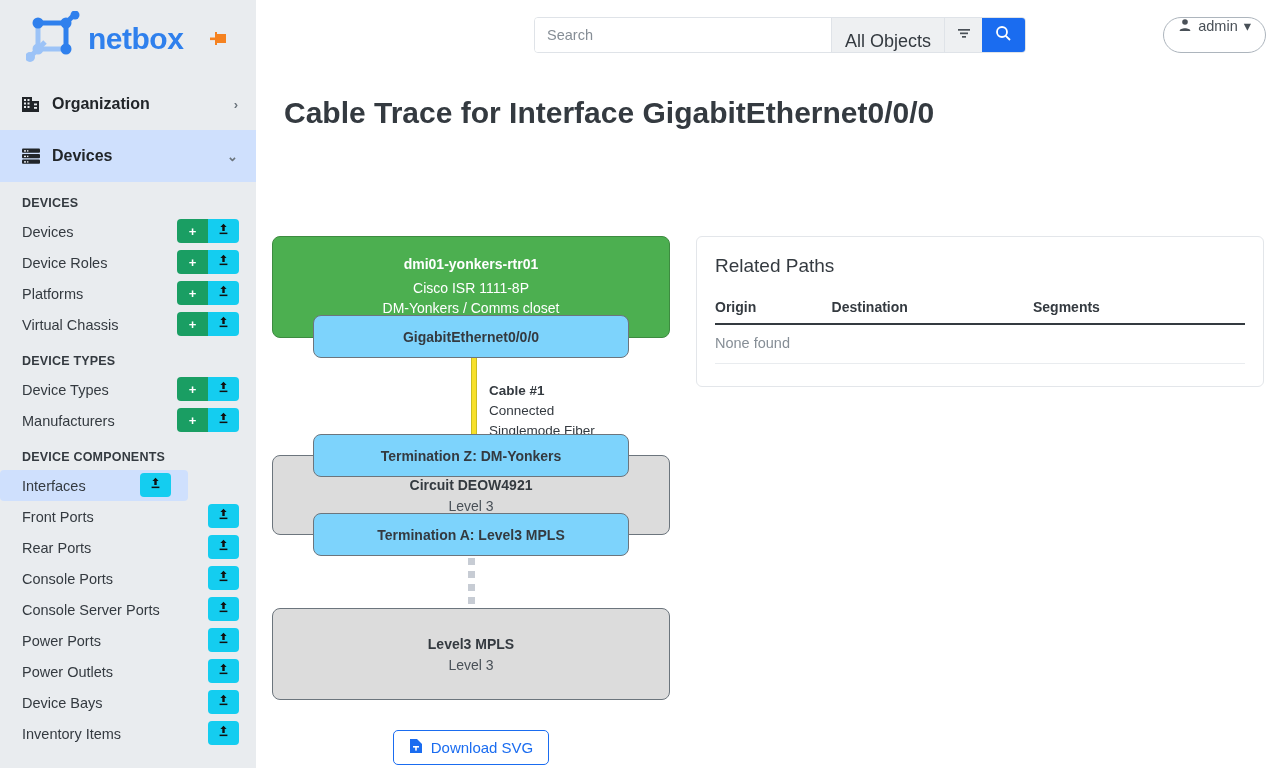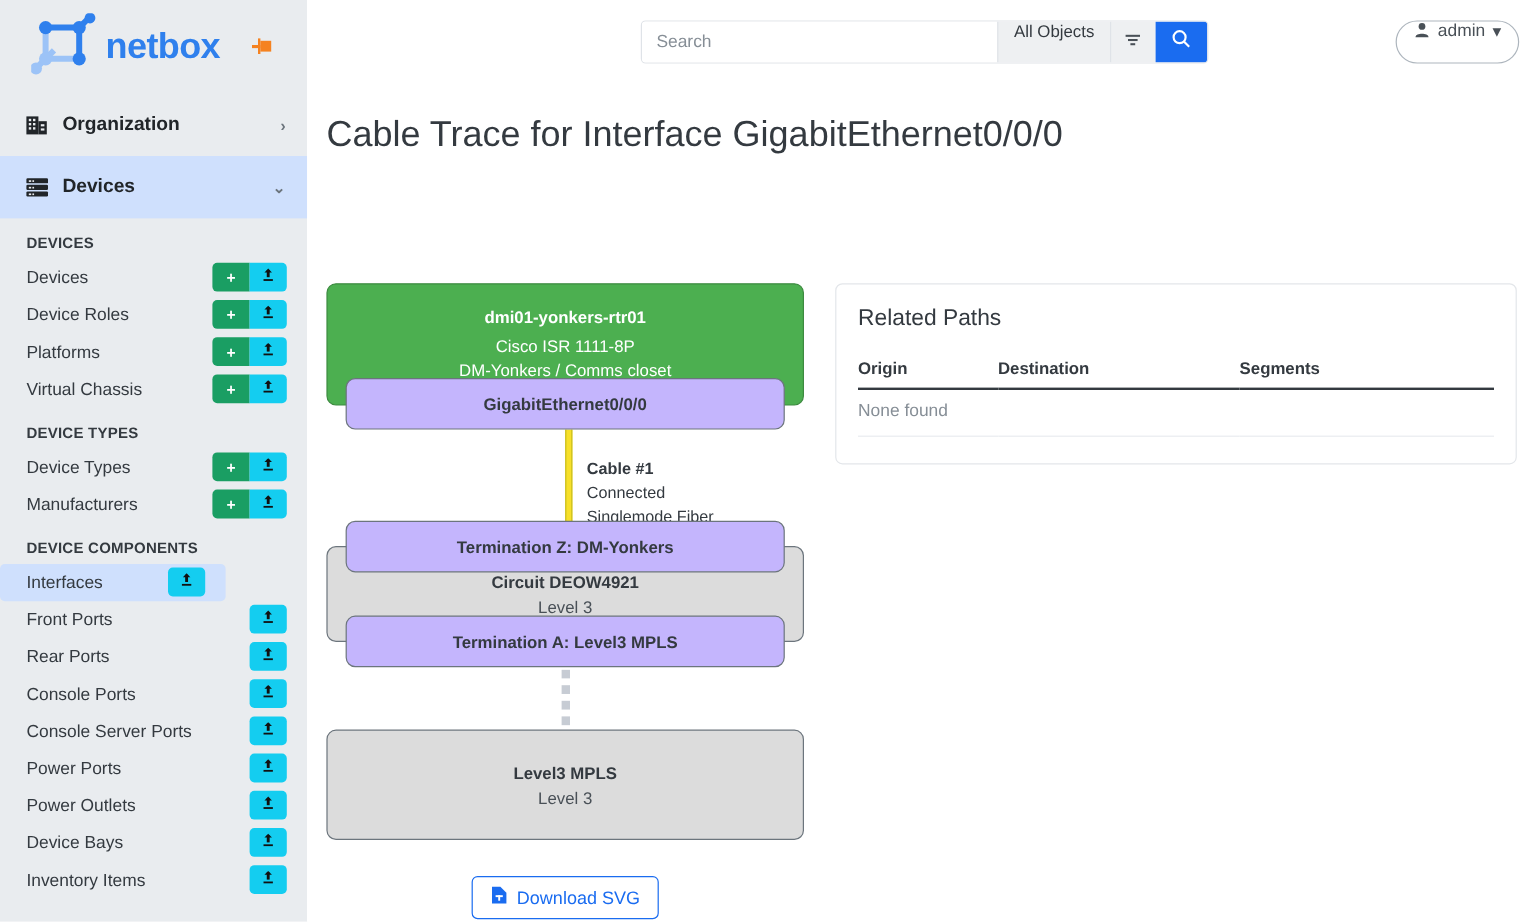--- a/index.html
+++ b/index.html
@@ -95,23 +95,23 @@
     background: #fff;
   }
   .search-input {
     width: 296px; border: none; outline: none;
     padding: 0 12px; font-size: 14.5px;
     font-family: "Liberation Sans", sans-serif;
     color: #343a40; background:#fff;
   }
   .search-input::placeholder { color: #868e96; }
   .obj-select {
-    display: flex; align-items: flex-start; padding: 0 13px;
+    display: flex; align-items: flex-end; padding: 0 13px;
     background: #eef0f2; border-left: 1px solid #dfe3e8;
-    font-size: 14px; color: #343a40; cursor: pointer;
+    font-size: 18px; color: #343a40; cursor: pointer;
     white-space: nowrap;
   }
   .filter-btn {
     width: 38px; display: flex; align-items: center; justify-content: center;
     background: #eef0f2; border-left: 1px solid #dfe3e8; cursor: pointer;
   }
   .search-btn {
     width: 43px; display:flex; align-items:center; justify-content:center;
     background: #1a6cf0; cursor: pointer;
   }
@@ -119,22 +119,22 @@
     position: absolute; right: 14px; top: 17px;
     height: 36px; min-width: 102px;
     display: flex; justify-content:center; gap: 6px;
     border: 1px solid #adb5bd; border-radius: 18px;
     font-size: 14.5px; color: #495057; cursor: pointer;
     padding: 0 14px;
     background: #fff;
   }
 
   .page-title {
-    padding: 6px 0 0 16px;
-    font-size: 30px; font-weight: 400; color: #343a40;
+    padding: 6px 0 0 28px;
+    font-size: 30px; font-weight: 700; color: #343a40;
   }
 
   
   .content { position: relative; }
   .trace {
     position: absolute; left: 16px; top: 86px;
     width: 398px;
   }
   .node {
     position: relative;
@@ -145,23 +145,23 @@
   .node-device {
     height: 102px;
     background: #4caf50;
     border: 1px solid #3d8b40;
     color: #ffffff;
   }
   .node-device .n-title { font-size: 14px; font-weight: 700; margin-bottom: 6px; }
   .node-device .n-sub { font-size: 14px; font-weight: 400; line-height: 1.45; }
 
   .term-box {
-    width: 366px; height: 43px;
+    width: 316px; height: 43px;
     margin: -23px auto 0 auto;
-    background: #c4b5fd;
+    background: #7dd3fc;
     border: 1px solid #6c757d;
     border-radius: 8px;
     display: flex; align-items: center; justify-content: center;
     font-size: 14px; font-weight: 700; color: #343a40;
     position: relative; z-index: 3;
   }
 
   .cable-seg {
     position: relative;
     height: 99px;

